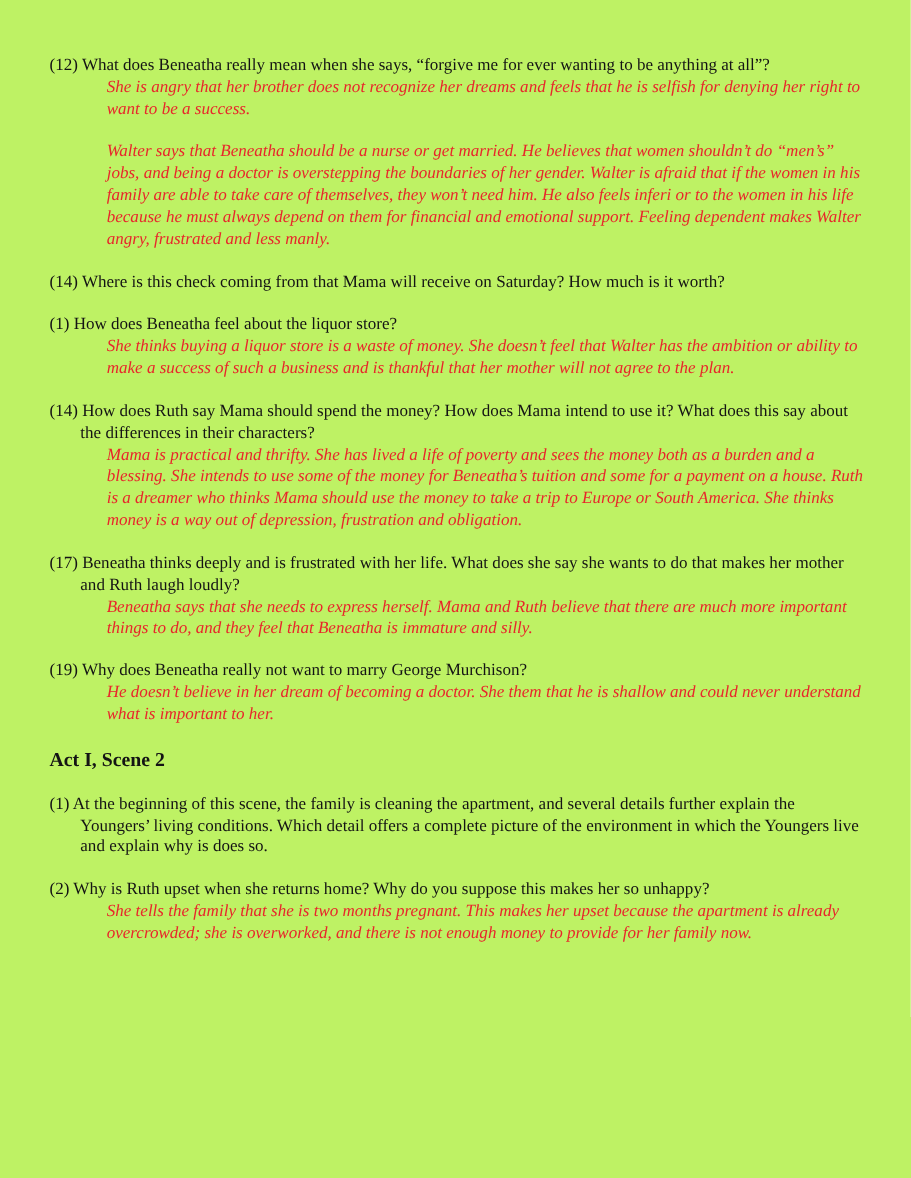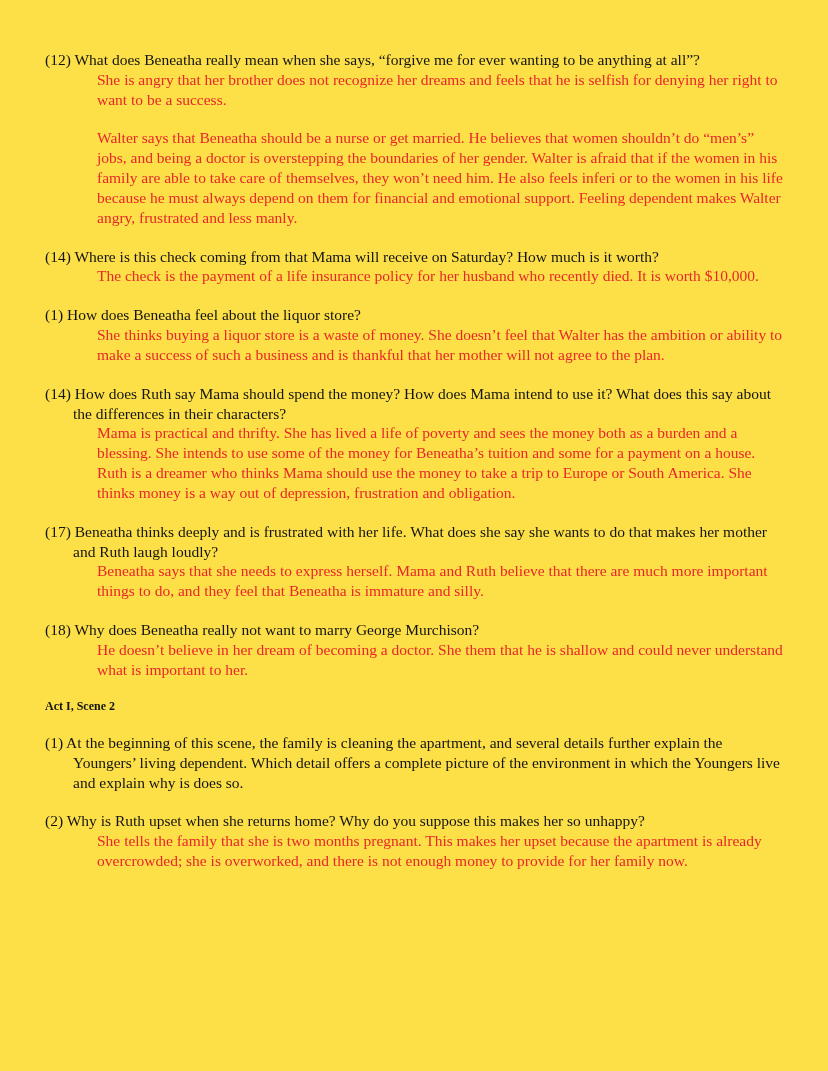--- a/index.html
+++ b/index.html
@@ -5,87 +5,87 @@
   html, body {
     margin: 0;
     padding: 0;
     background: #ffffff;
   }
   .page {
     width: 828px;
     min-height: 1071px;
     box-sizing: border-box;
     padding: 50px 43px 40px 45px;
-    background: #fde047;
+    background: #bef264;
     font-family: "Liberation Serif", "DejaVu Serif", serif;
     font-size: 15.5px;
     line-height: 1.28;
     color: #141414;
   }
   p { margin: 0; }
   .qa { margin: 0 0 19px 0; }
   .question {
     padding-left: 28px;
     text-indent: -28px;
   }
   .qnum { white-space: nowrap; }
   .answer {
     margin-left: 52px;
+    font-style: italic;
     color: var(--answer-red, #e8262b);
   }
   .heading {
     font-weight: bold;
-    font-size: 12px;
+    font-size: 18px;
     margin: 0 0 19px 0;
     color: #141414;
   }
 </style>
 </head>
 <body>
 
 <div class="page">
 
   <div class="qa">
     <p class="question"><span class="qnum">(12)</span> <span>What does Beneatha really mean when she says, “forgive me for ever wanting to be anything at all”?</span></p>
     <p class="answer">She is angry that her brother does not recognize her dreams and feels that he is selfish for denying her right to want to be a success.</p>
   </div>
 
   <div class="qa">
     <p class="answer">Walter says that Beneatha should be a nurse or get married. He believes that women shouldn’t do “men’s” jobs, and being a doctor is overstepping the boundaries of her gender. Walter is afraid that if the women in his family are able to take care of themselves, they won’t need him. He also feels inferi or to the women in his life because he must always depend on them for financial and emotional support. Feeling dependent makes Walter angry, frustrated and less manly.</p>
   </div>
 
   <div class="qa">
     <p class="question"><span class="qnum">(14)</span> <span>Where is this check coming from that Mama will receive on Saturday? How much is it worth?</span></p>
-    <p class="answer">The check is the payment of a life insurance policy for her husband who recently died. It is worth $10,000.</p>
   </div>
 
   <div class="qa">
     <p class="question"><span class="qnum">(1)</span> <span>How does Beneatha feel about the liquor store?</span></p>
     <p class="answer">She thinks buying a liquor store is a waste of money. She doesn’t feel that Walter has the ambition or ability to make a success of such a business and is thankful that her mother will not agree to the plan.</p>
   </div>
 
   <div class="qa">
     <p class="question"><span class="qnum">(14)</span> <span>How does Ruth say Mama should spend the money?  How does Mama intend to use it? What does this say about the differences in their characters?</span></p>
     <p class="answer">Mama is practical and thrifty. She has lived a life of poverty and sees the money both as a burden and a blessing. She intends to use some of the money for Beneatha’s tuition and some for a payment on a house. Ruth is a dreamer who thinks Mama should use the money to take a trip to Europe or South America. She thinks money is a way out of depression, frustration and obligation.</p>
   </div>
 
   <div class="qa">
     <p class="question"><span class="qnum">(17)</span> <span>Beneatha thinks deeply and is frustrated with her life. What does she say she wants to do that makes her mother and Ruth laugh loudly?</span></p>
     <p class="answer">Beneatha says that she needs to express herself. Mama and Ruth believe that there are much more important things to do, and they feel that Beneatha is immature and silly.</p>
   </div>
 
   <div class="qa">
-    <p class="question"><span class="qnum">(18)</span> <span>Why does Beneatha really not want to marry George Murchison?</span></p>
+    <p class="question"><span class="qnum">(19)</span> <span>Why does Beneatha really not want to marry George Murchison?</span></p>
     <p class="answer">He doesn’t believe in her dream of becoming a doctor. She them that he is shallow and could never understand what is important to her.</p>
   </div>
 
   <h2 class="heading">Act I, Scene 2</h2>
 
   <div class="qa">
-    <p class="question"><span class="qnum">(1)</span> <span>At the beginning of this scene, the family is cleaning the apartment, and several details further explain the Youngers’ living dependent. Which detail offers a complete picture of the environment in which the Youngers live and explain why is does so.</span></p>
+    <p class="question"><span class="qnum">(1)</span> <span>At the beginning of this scene, the family is cleaning the apartment, and several details further explain the Youngers’ living conditions. Which detail offers a complete picture of the environment in which the Youngers live and explain why is does so.</span></p>
   </div>
 
   <div class="qa">
     <p class="question"><span class="qnum">(2)</span> <span>Why is Ruth upset when she returns home? Why do you suppose this makes her so unhappy?</span></p>
     <p class="answer">She tells the family that she is two months pregnant. This makes her upset because the apartment is already overcrowded; she is overworked, and there is not enough money to provide for her family now.</p>
   </div>
 
 </div>
 
 </body></html>

